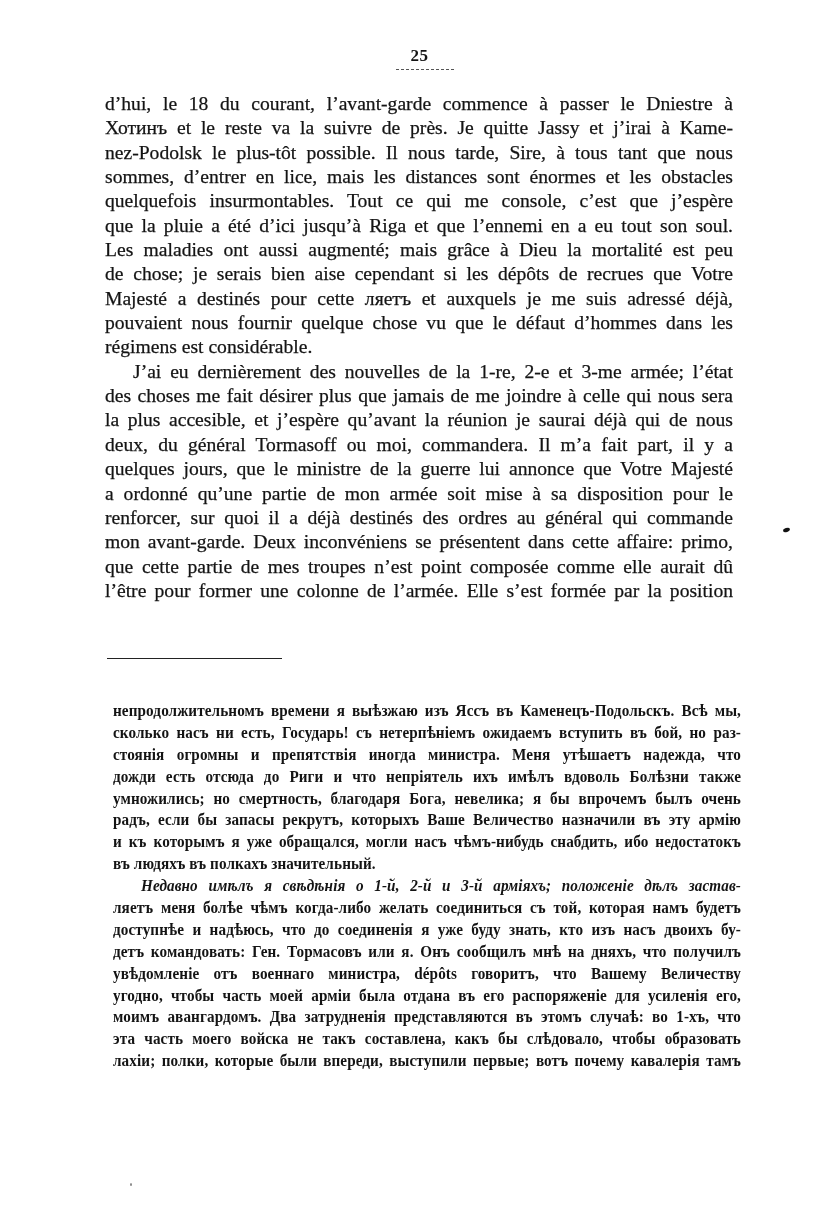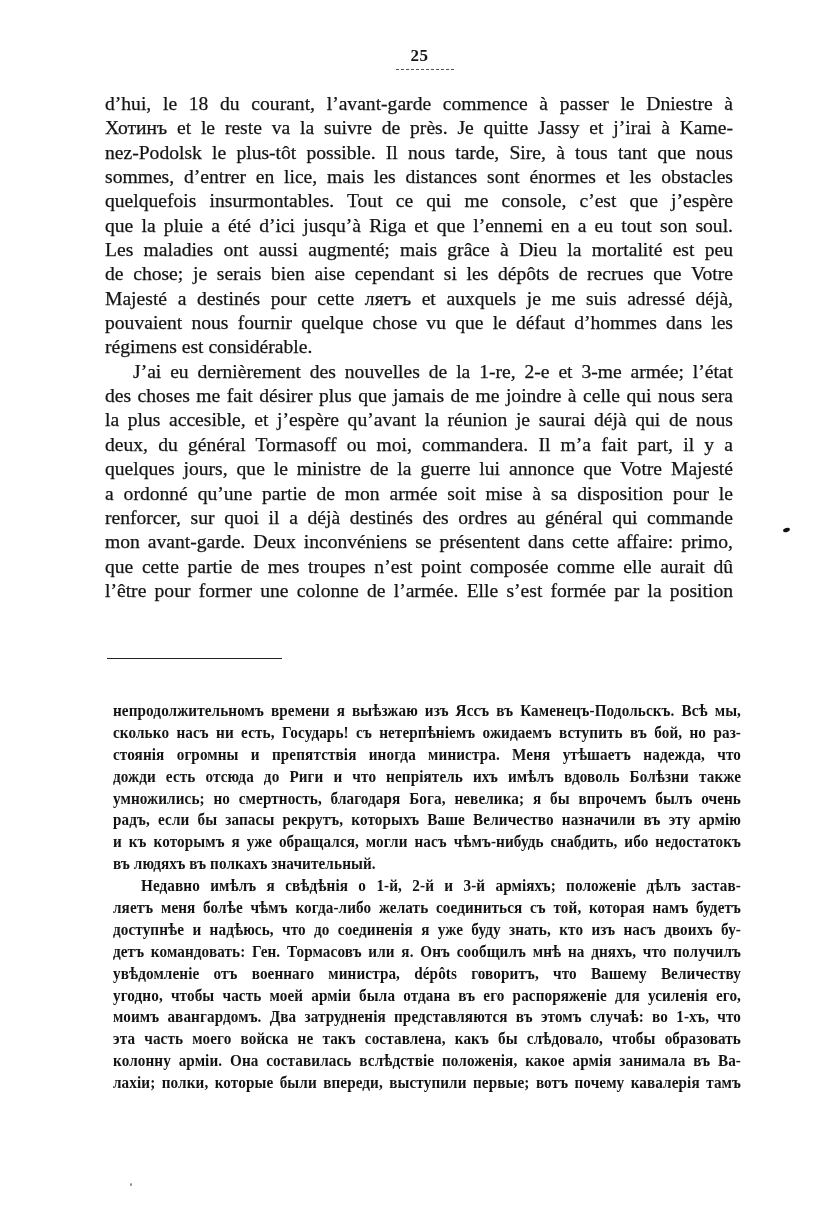--- a/index.html
+++ b/index.html
@@ -80,20 +80,21 @@
       text-align: justify;
       text-align-last: justify;
       letter-spacing: 0.1px;
       transform: scaleY(1.05);
     }
     .fn-line.last {
       text-align-last: left;
     }
     .fn-line.indent {
       padding-left: 28px;
+      font-style: italic;
     }
     .stray-mark {
       position: absolute;
       background: #111;
       border-radius: 50%;
     }
     .stray-mark.right {
       left: 783px;
       top: 528px;
       width: 7px;
@@ -150,18 +151,17 @@
   <span class="fn-line">и къ которымъ я уже обращался, могли насъ чѣмъ-нибудь снабдить, ибо недостатокъ</span>
   <span class="fn-line last">въ людяхъ въ полкахъ значительный.</span>
   <span class="fn-line indent">Недавно имѣлъ я свѣдѣнія о 1-й, 2-й и 3-й арміяхъ; положеніе дѣлъ застав-</span>
   <span class="fn-line">ляетъ меня болѣе чѣмъ когда-либо желать соединиться съ той, которая намъ будетъ</span>
   <span class="fn-line">доступнѣе и надѣюсь, что до соединенія я уже буду знать, кто изъ насъ двоихъ бу-</span>
   <span class="fn-line">детъ командовать: Ген. Тормасовъ или я. Онъ сообщилъ мнѣ на дняхъ, что получилъ</span>
   <span class="fn-line">увѣдомленіе отъ военнаго министра, dépôts говоритъ, что Вашему Величеству</span>
   <span class="fn-line">угодно, чтобы часть моей арміи была отдана въ его распоряженіе для усиленія его,</span>
   <span class="fn-line">моимъ авангардомъ. Два затрудненія представляются въ этомъ случаѣ: во 1-хъ, что</span>
   <span class="fn-line">эта часть моего войска не такъ составлена, какъ бы слѣдовало, чтобы образовать</span>
-  <span class="fn-line">колонну арміи. Она составилась вслѣдствіе положенія, какое армія занимала въ Ва-</span>
   <span class="fn-line">лахіи; полки, которые были впереди, выступили первые; вотъ почему кавалерія тамъ</span>
 </div>
 
 <div class="stray-mark right"></div>
 <div class="stray-mark bottom"></div>
 
 </body></html>

